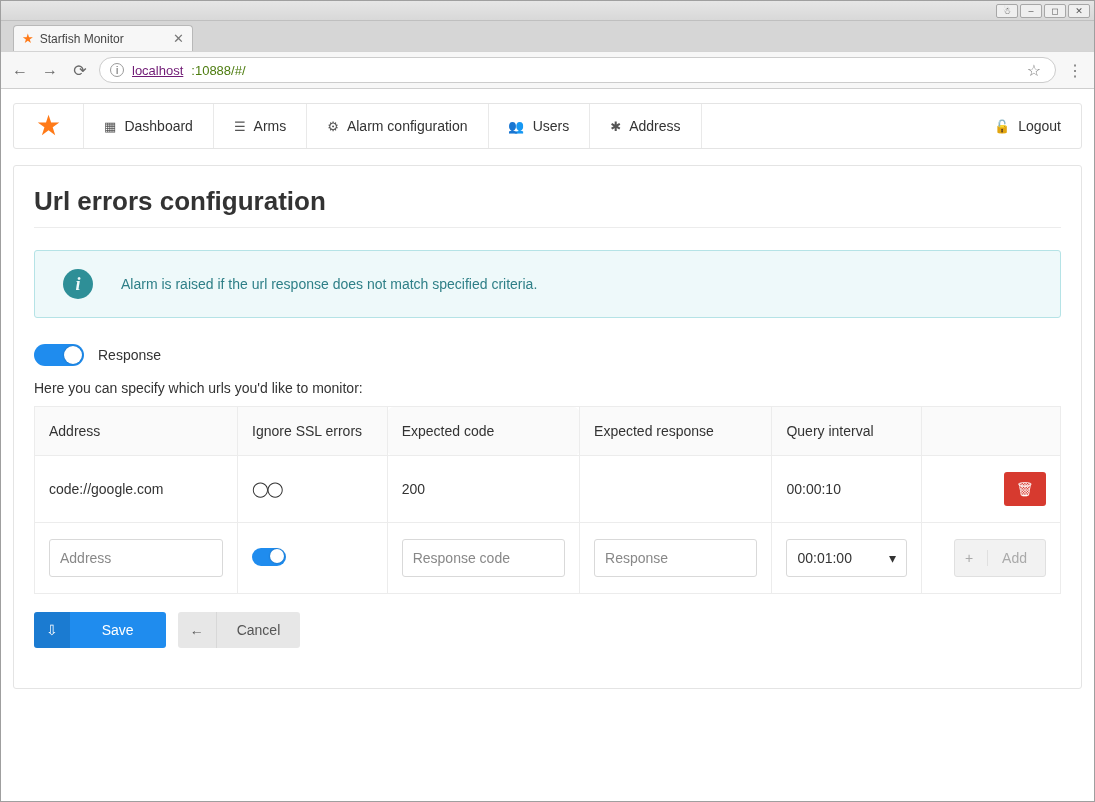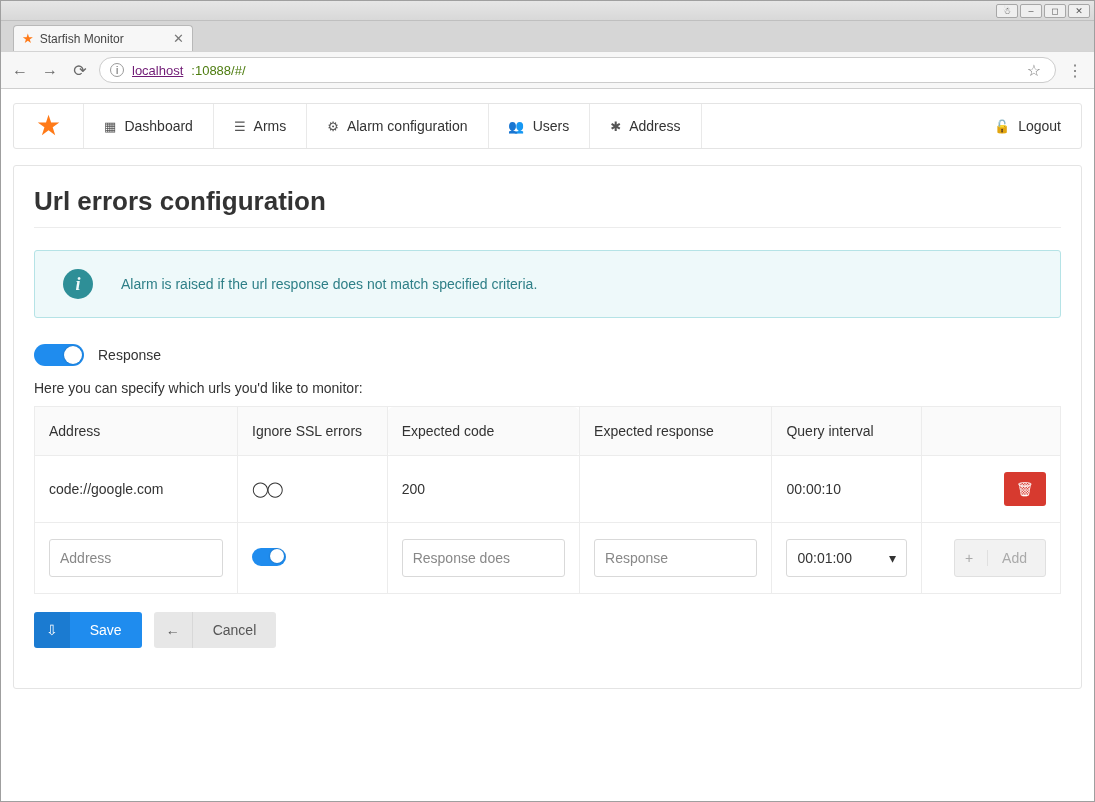--- a/index.html
+++ b/index.html
@@ -264,21 +264,21 @@
     font-size: 14px;
   }
   .btn-primary { background: #1f8cee; color: #fff; }
   .btn-primary .btn-icon {
     background: rgba(0,0,0,.12);
     height: 100%;
     padding: 0 12px;
     display:flex; align-items:center;
     border-radius: 3px 0 0 3px;
   }
-  .btn-primary .btn-label { padding: 0 20px; }
+  .btn-primary .btn-label { padding: 0 32px; }
   .btn-default { background: #e7e7e7; color: #555; }
   .btn-default .btn-icon {
     height: 100%;
     padding: 0 12px;
     display:flex; align-items:center;
     border-right: 1px solid #d8d8d8;
   }
   .btn-default .btn-label { padding: 0 20px; }
 </style>
 </head>
@@ -386,21 +386,21 @@
             <td class="col-action"><span class="del-btn">
                   <span>🗑</span>
                 </span></td>
           </tr>
           <tr>
             <td><div class="input">
                   <span>Address</span>
                 </div></td>
             <td><span class="toggle on small"><span class="knob"></span></span></td>
             <td><div class="input">
-                  <span>Response does</span>
+                  <span>Response code</span>
                 </div></td>
             <td><div class="input">
                   <span>Response</span>
                 </div></td>
             <td>
                 <div class="input interval-select">
                   <span>00:01:00</span>
                   <span>▾</span>
                 </div>
               </td>

